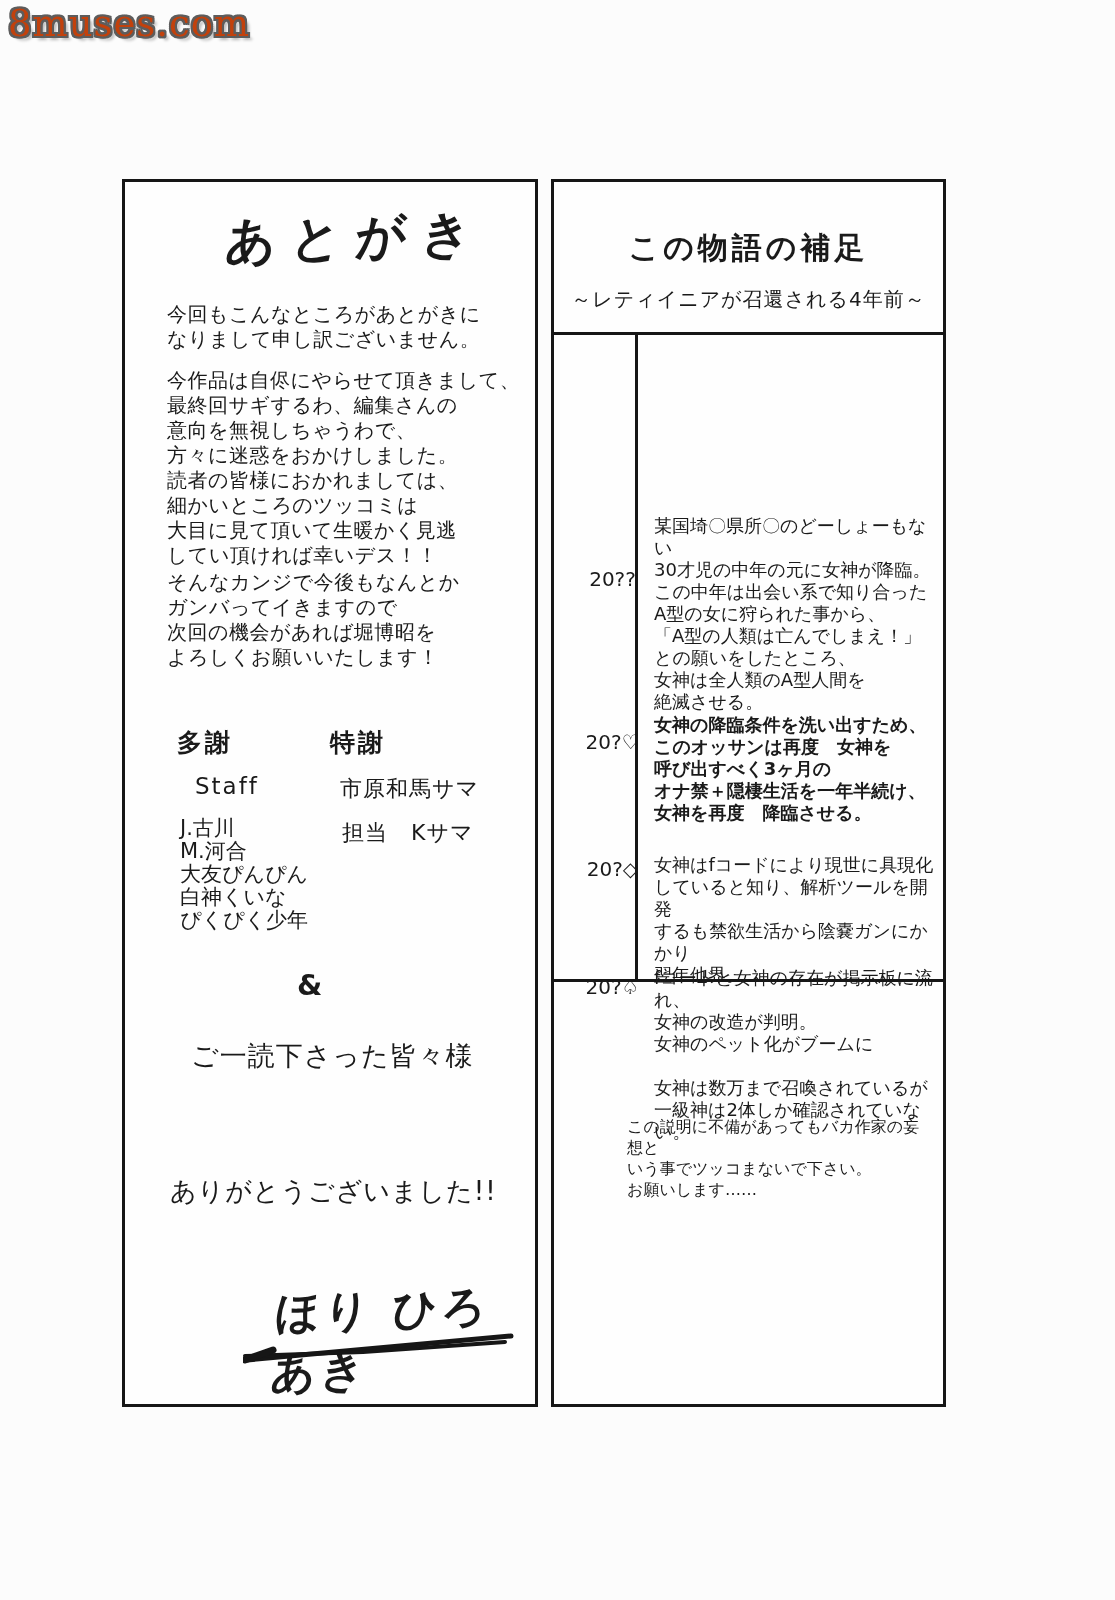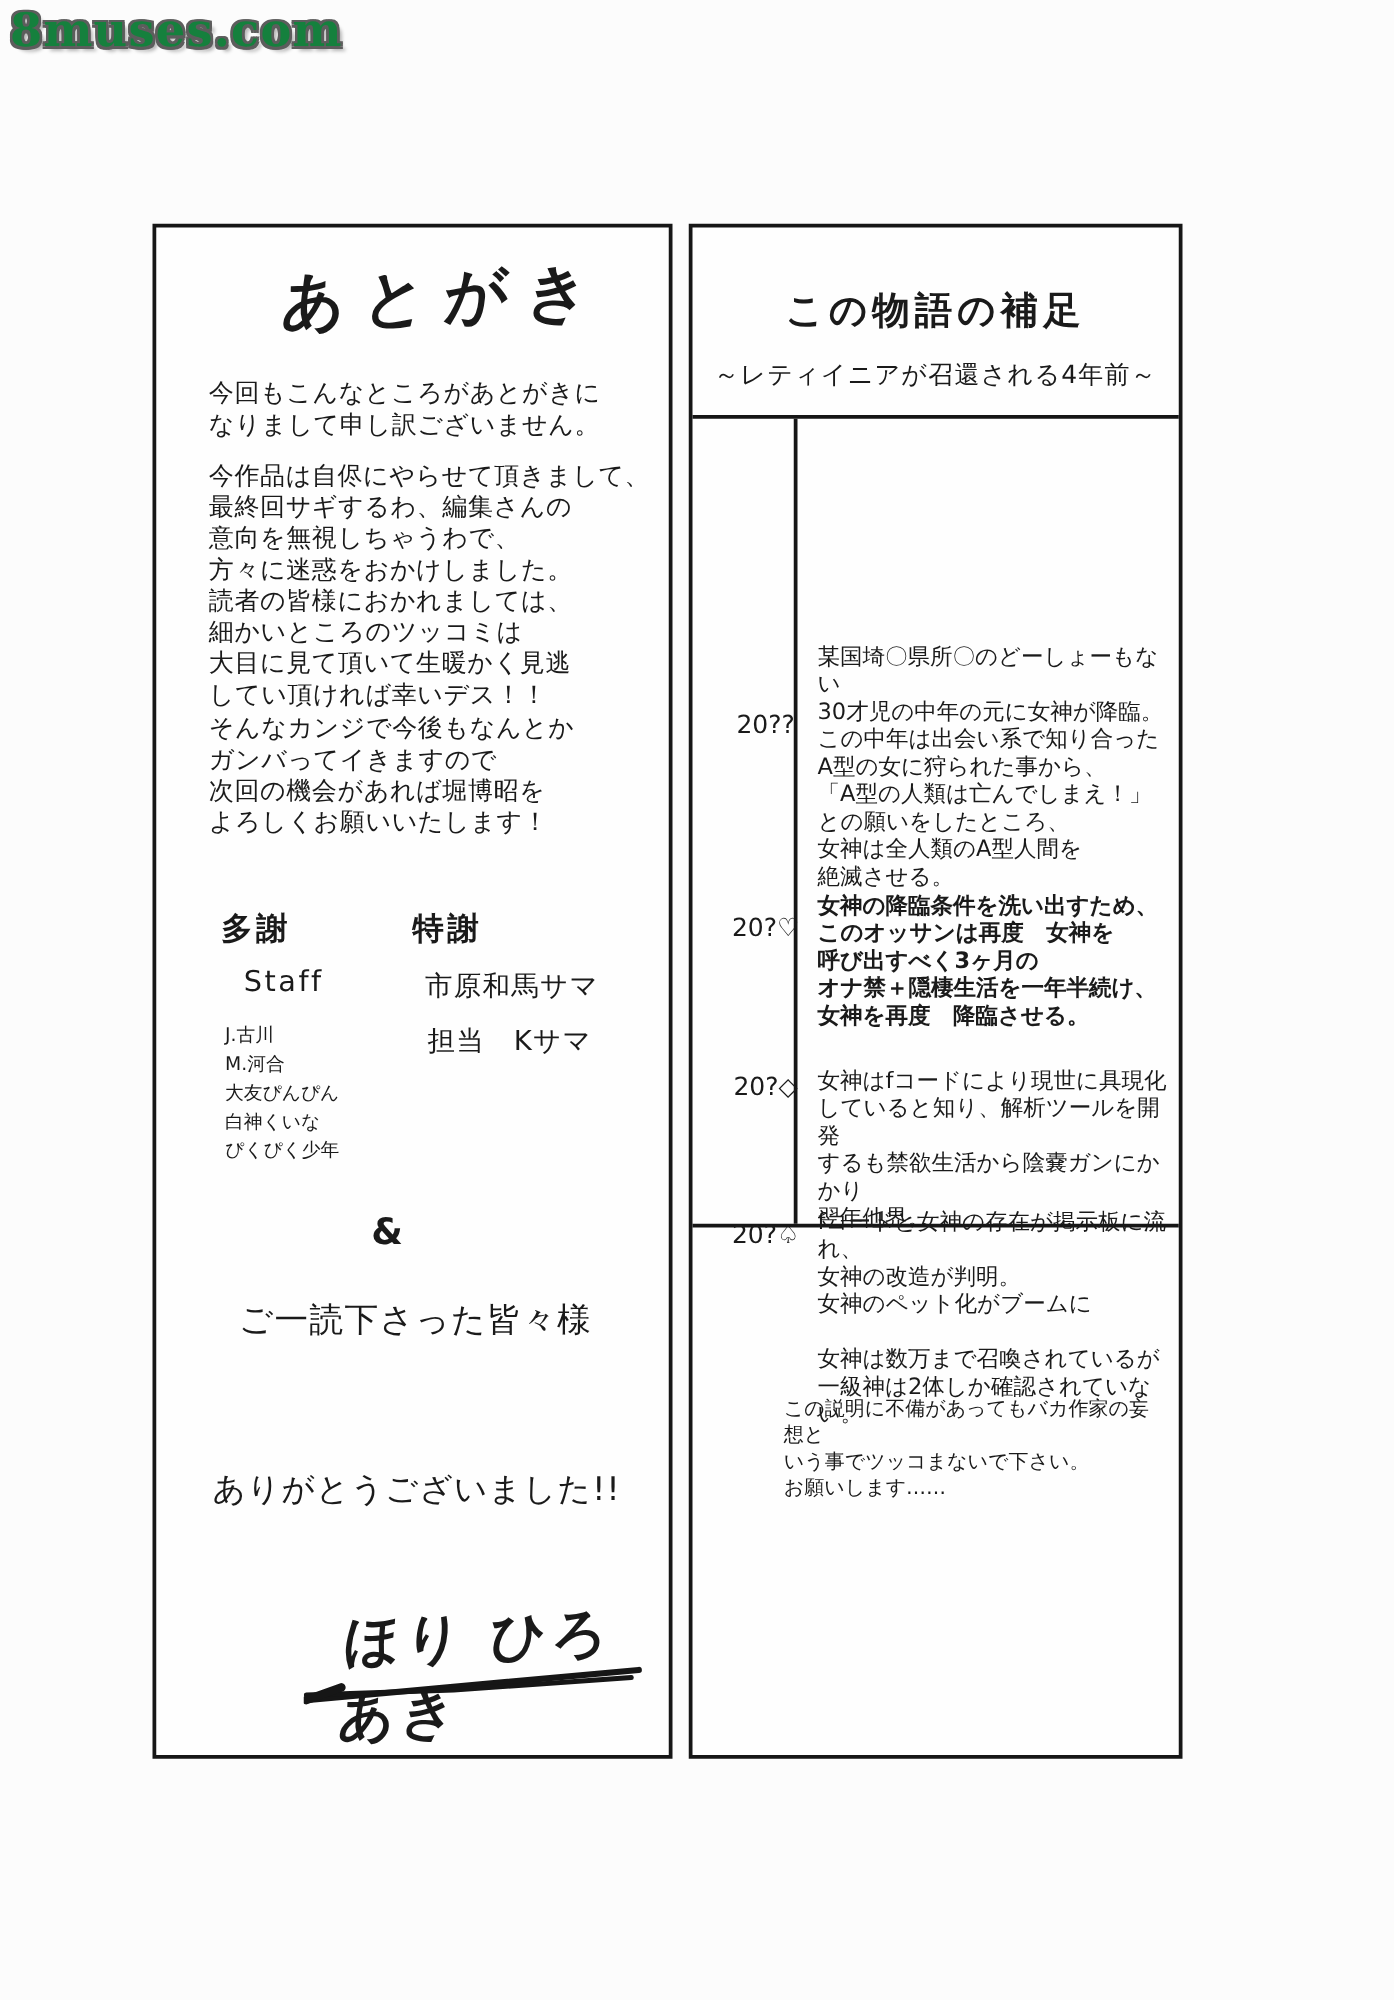--- a/index.html
+++ b/index.html
@@ -10,22 +10,22 @@
     color:#1a1a1a;
     overflow:hidden;
   }
   .ml{white-space:pre-line;}
   .abs{position:absolute;}
 
   
   .watermark{
     position:absolute;left:8px;top:2px;
     font-family:"DejaVu Serif","Liberation Serif",serif;
-    font-weight:bold;font-size:37px;letter-spacing:1px;
-    color:#15803d;
+    font-weight:normal;font-size:37px;letter-spacing:1px;
+    color:#c2410c;
     text-shadow:
       -2px -2px 0 #5d5d5d, 2px -2px 0 #5d5d5d,
       -2px  2px 0 #5d5d5d, 2px  2px 0 #5d5d5d,
       -2px  0   0 #5d5d5d, 2px  0   0 #5d5d5d,
        0   -2px 0 #5d5d5d, 0    2px 0 #5d5d5d,
        4px  4px 3px #b5b5b5;
   }
 
   .panel{
     position:absolute;top:179px;height:1228px;
@@ -44,21 +44,21 @@
   .lp-p1{left:42px;top:120px;}
   .lp-p2{left:42px;top:186px;}
   .lp-p3{left:42px;top:388px;}
   .thanks-h{font-size:25px;font-weight:bold;letter-spacing:3px;}
   .th1{left:52px;top:544px;}
   .th2{left:205px;top:544px;}
   .staff-label{left:70px;top:591px;font-size:23px;letter-spacing:2px;}
   .col2-line{font-size:22px;letter-spacing:1px;}
   .c2a{left:215px;top:592px;}
   .c2b{left:217px;top:636px;}
-  .staff-names{left:55px;top:635px;font-size:15px;line-height:23px;}
+  .staff-names{left:55px;top:635px;font-size:21px;line-height:23px;}
   .ampersand{left:172px;top:786px;font-size:29px;font-weight:bold;}
   .readers-line{left:66px;top:856px;font-size:27px;letter-spacing:1px;}
   .thankyou-line{left:45px;top:992px;font-size:26px;letter-spacing:1px;}
   .signature{
     left:148px;top:1098px;font-size:44px;font-weight:bold;letter-spacing:4px;
     transform:rotate(-2deg) skewX(-6deg);
   }
   .sig-underline{left:118px;top:1148px;width:278px;height:34px;}
 
   

